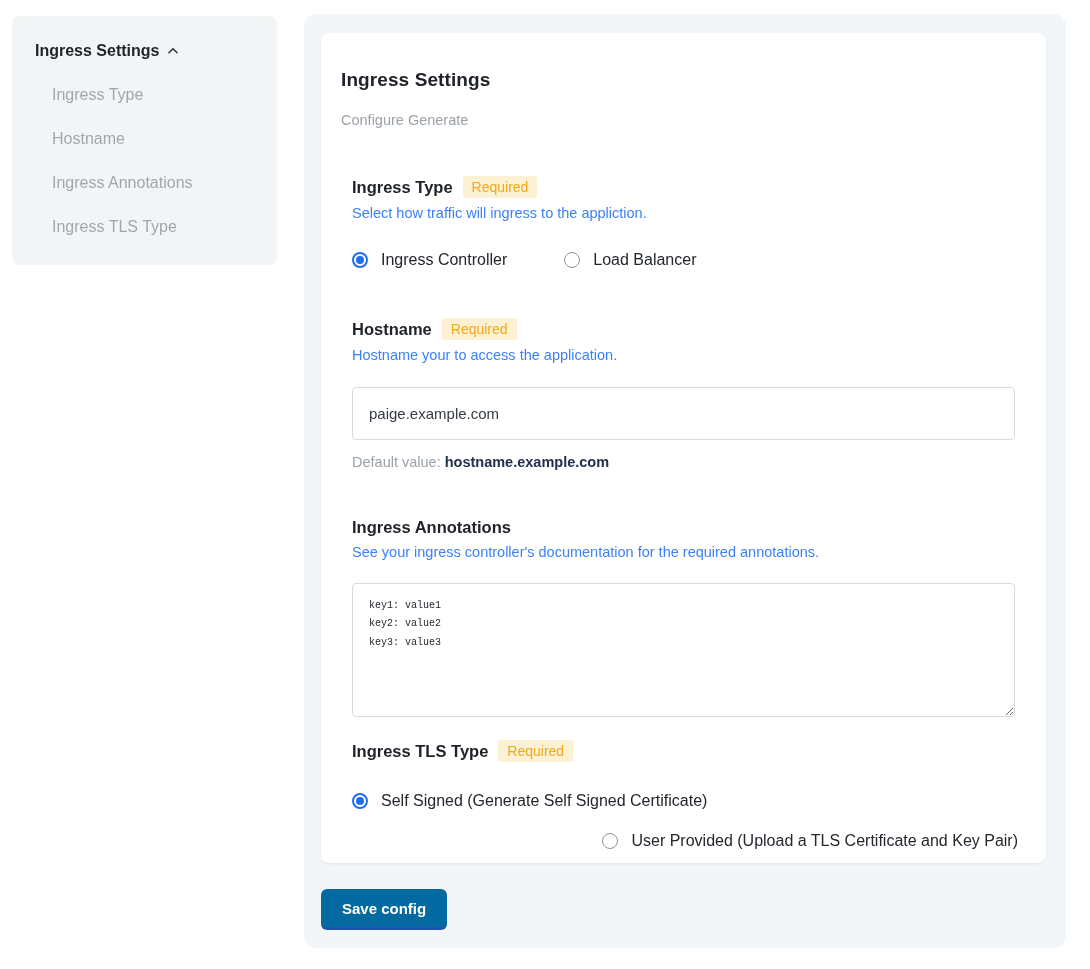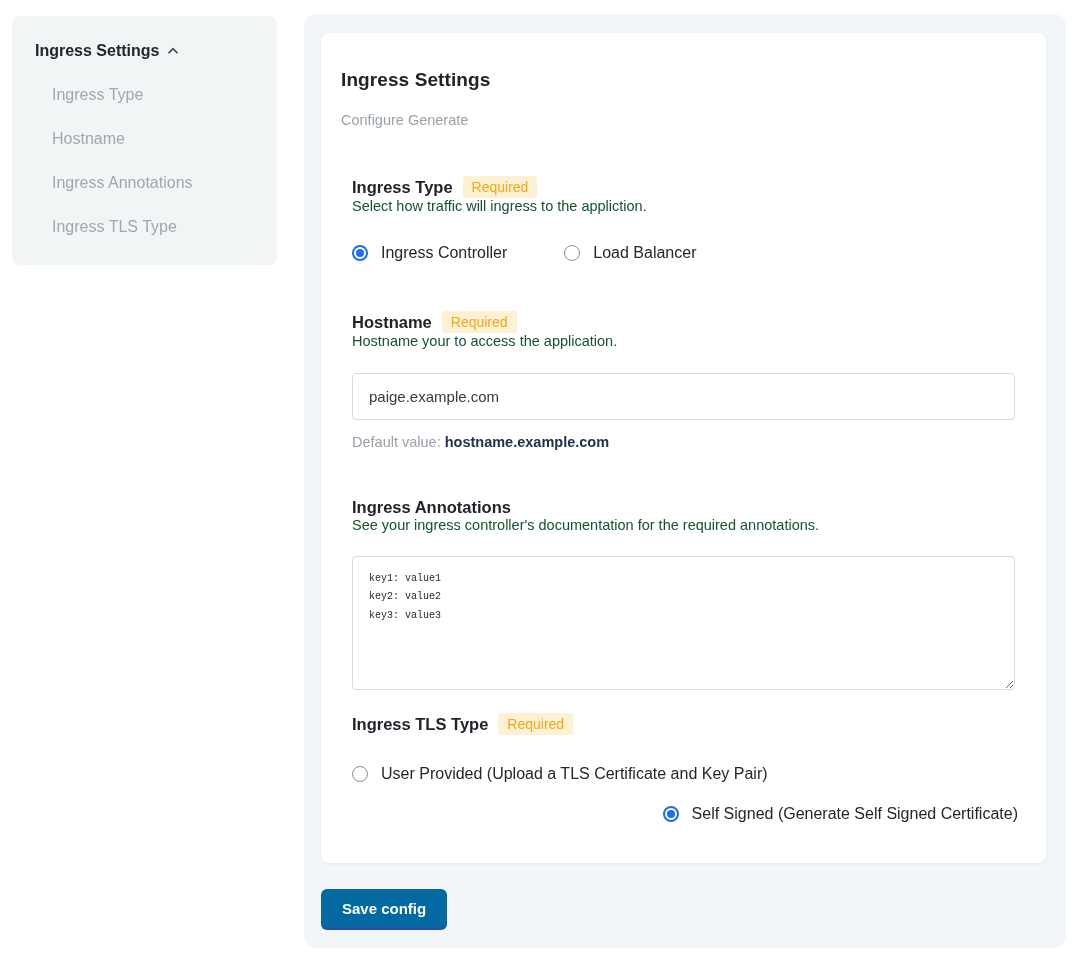--- a/index.html
+++ b/index.html
@@ -34,21 +34,21 @@
   .card-subtitle { margin-top: 21px; font-size: 14.5px; color: #9aa1a9; }
   .form { margin-left: 11px; }
 
   .section { margin-top: 0; }
   .label-row { display: flex; align-items: center; gap: 10px; }
   .field-label { font-size: 16.5px; font-weight: 700; color: #20242a; }
   .badge {
     background: #fcf1d2; color: #f2a818; font-size: 14px; font-weight: 400;
     padding: 4px 9px; border-radius: 3px; line-height: 1;
   }
-  .field-desc { font-size: 14.5px; color: #14532d; }
+  .field-desc { margin-top: 7px; font-size: 14.5px; color: #3b82f6; }
 
   
   .radio-row { display: flex; align-items: center; margin-top: 30px; }
   .radio-option { display: flex; align-items: center; cursor: pointer; margin-right: 57px; }
   .radio-option:last-child { margin-right: 0; justify-content: flex-end; }
   .radio-circle {
     width: 16px; height: 16px; border-radius: 50%; background: #fff;
     border: 1.5px solid #8d939a; position: relative; flex: 0 0 auto;
   }
   .radio-option[data-selected="true"] .radio-circle { border: 2px solid #1d6ef2; }
@@ -56,21 +56,21 @@
     content: ""; position: absolute; left: 50%; top: 50%; transform: translate(-50%,-50%);
     width: 8px; height: 8px; border-radius: 50%; background: #1d6ef2;
   }
   .radio-label { margin-left: 13px; font-size: 16px; color: #23272d; }
   .radio-stack { margin-top: 30px; }
   .radio-stack .radio-option { margin-top: 22px; margin-right: 0; }
   .radio-stack .radio-option:first-child { margin-top: 0; }
 
   
   .text-input {
-    margin-top: 24px; width: 663px; height: 47px;
+    margin-top: 24px; width: 663px; height: 53px;
     border: 1px solid #d6dade; border-radius: 4px; padding: 0 16px;
     font-size: 15px; color: #343b44; font-family: "Liberation Sans", sans-serif;
     background: #fff; outline: none; display: block;
   }
   .default-line { margin-top: 14px; font-size: 14.5px; color: #9aa1a9; }
   .default-value { font-weight: 700; color: #232f4e; }
 
   .annotations-textarea {
     margin-top: 23px; width: 663px; height: 134px; display: block;
     border: 1px solid #d6dade; border-radius: 4px; padding: 13px 16px;
@@ -160,27 +160,27 @@
 key2: value2
 key3: value3</textarea>
       </div>
 
       <div class="section gap-after-textarea">
         <div class="label-row">
           <span class="field-label">Ingress TLS Type</span>
           <span class="badge">Required</span>
         </div>
         <div class="radio-stack">
+          <label class="radio-option" data-selected="true">
+            <span class="radio-circle"></span>
+            <span class="radio-label">Self Signed (Generate Self Signed Certificate)</span>
+          </label>
           <label class="radio-option" data-selected="false">
             <span class="radio-circle"></span>
             <span class="radio-label">User Provided (Upload a TLS Certificate and Key Pair)</span>
-          </label>
-          <label class="radio-option" data-selected="true">
-            <span class="radio-circle"></span>
-            <span class="radio-label">Self Signed (Generate Self Signed Certificate)</span>
           </label>
         </div>
       </div>
 
     </div>
   </section>
 
   <button class="save-button">Save config</button>
 </main>
 

